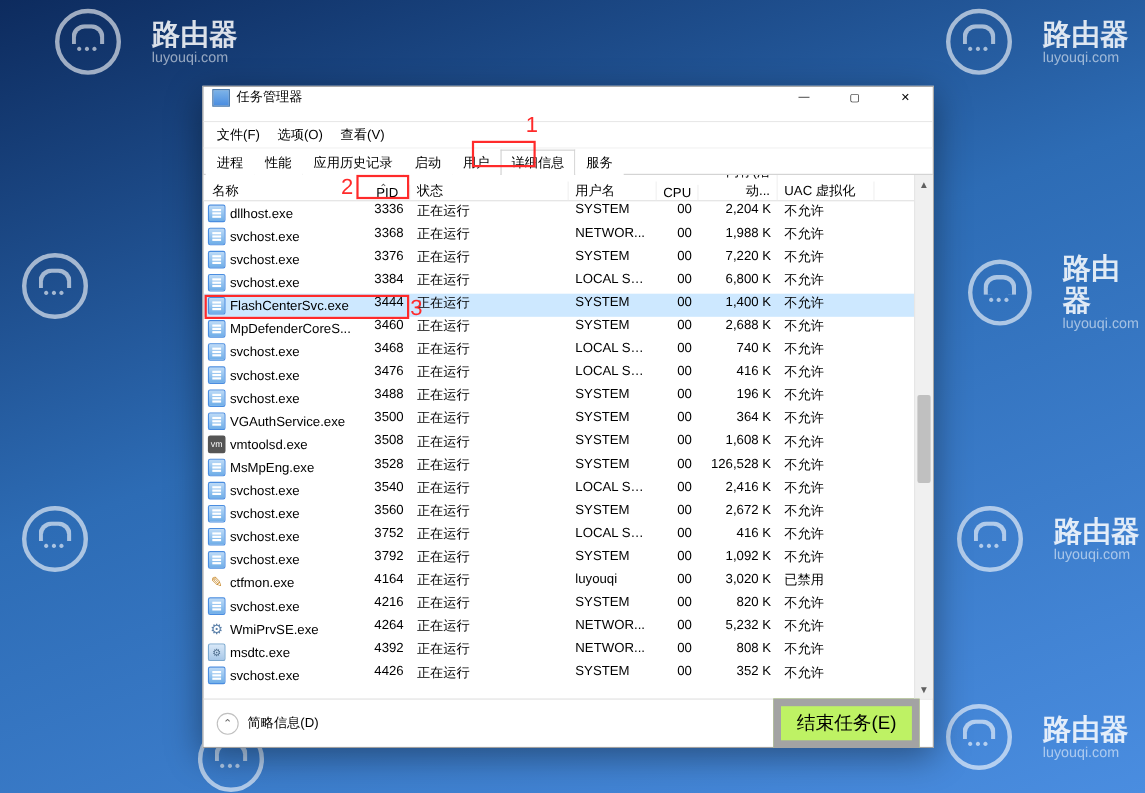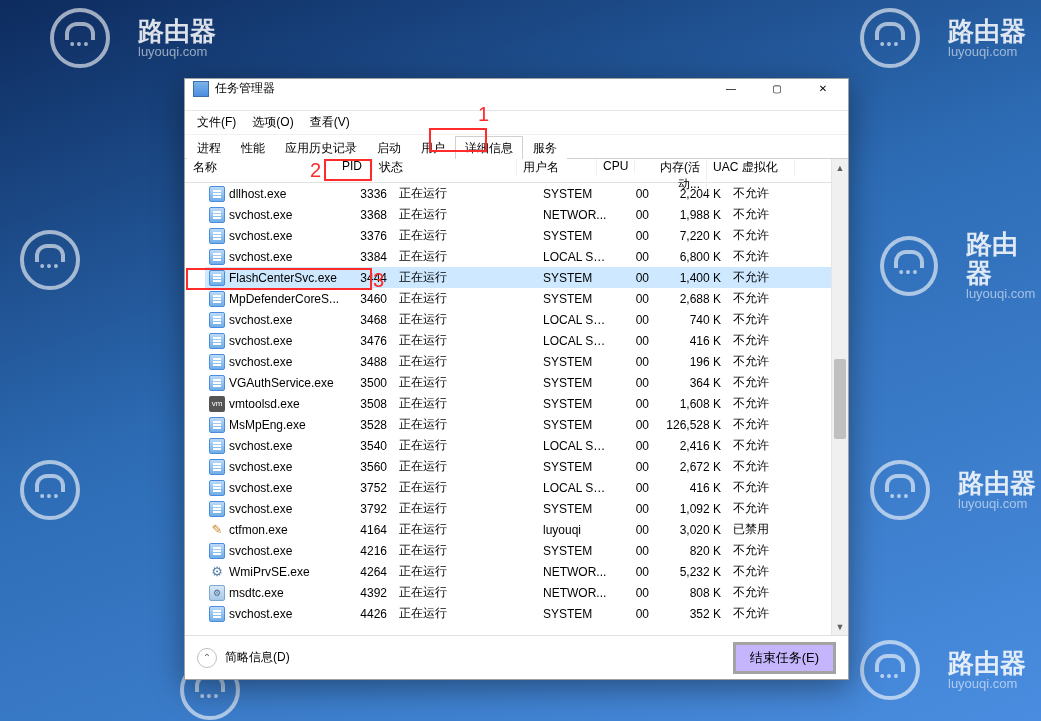--- a/index.html
+++ b/index.html
@@ -58,33 +58,33 @@
 
   .tabs { height: 24px; display: flex; align-items: flex-start; padding: 0 2px; border-bottom: 1px solid #d0d0d0; }
   .tab {
     padding: 3px 9px; font-size: 12px; border: 1px solid transparent; border-bottom: none;
     position: relative; top: 1px; background: #fff;
   }
   .tab.active { border-color: #d0d0d0; background: #fff; }
 
   .table-wrap { flex: 1; overflow: hidden; position: relative; display: flex; }
   .table { flex: 1; overflow: hidden; }
-  .thead { display: flex; height: 24px; border-bottom: 1px solid #e0e0e0; align-items: flex-start; background: #fff; }
+  .thead { display: flex; height: 24px; border-bottom: 1px solid #e0e0e0; align-items: flex-end; background: #fff; }
   .th { font-size: 12px; color: #000; padding: 0 6px; position: relative; border-right: 1px solid #f0f0f0; }
   .th.sorted::after { content: "⌃"; font-size: 9px; position: absolute; left: 50%; top: -2px; transform: translateX(-50%); color: #555; }
   .c-name   { width: 140px; padding-left: 8px; }
   .c-pid    { width: 48px;  text-align: right; padding-right: 10px; }
   .c-status { width: 144px; }
   .c-user   { width: 80px; }
   .c-cpu    { width: 38px;  text-align: right; padding-right: 8px; }
   .c-mem    { width: 72px;  text-align: right; padding-right: 6px; }
   .c-uac    { width: 88px; }
 
   .tbody { height: calc(100% - 24px); overflow: hidden; }
-  .row { display: flex; height: 21px; align-items: center; font-size: 12px; margin-left: 20px; }
+  .row { display: flex; height: 21px; font-size: 12px; }
   .row.sel { background: #cde8ff; }
   .row .cell { overflow: hidden; white-space: nowrap; text-overflow: ellipsis; padding: 0 6px; }
   .row .c-name { display: flex; align-items: center; gap: 4px; padding-left: 4px; }
   .picon {
     width: 16px; height: 16px; display: inline-flex; align-items: center; justify-content: center;
     flex-shrink: 0;
   }
   .picon.app { background: linear-gradient(#bcdaf7,#6faee8); border: 1px solid #4a8de0; border-radius: 2px; }
   .picon.app::after { content:""; width:8px; height:2px; background:#fff; box-shadow:0 3px 0 #fff, 0 6px 0 #fff; margin-top:-5px;}
   .picon.vm  { background: #555; color:#fff; font-size:8px; border-radius:2px; }
@@ -105,21 +105,21 @@
   .footer {
     height: 44px; border-top: 1px solid #e0e0e0; display: flex; align-items: center;
     padding: 0 12px; justify-content: space-between;
   }
   .fewer { display: flex; align-items: center; gap: 8px; font-size: 12px; color: #000; }
   .fewer .chev {
     width: 20px; height: 20px; border: 1px solid #c0c0c0; border-radius: 50%;
     display: flex; align-items: center; justify-content: center; font-size: 10px; color: #666;
   }
   .endbtn {
-    padding: 4px 14px; border: 3px solid #a3a3a3; background: #c4b5fd; font-size: 13px;
+    padding: 4px 14px; border: 7px solid #a3a3a3; background: #bef264; font-size: 17px;
   }
 
   
   .anno { position: absolute; pointer-events: none; }
   .anno.box { border: 2px solid #ff2a2a; }
   .anno.num { color: #ff2a2a; font-size: 20px; font-weight: 500; font-family: Arial; }
 </style>
 </head>
 <body>
 

